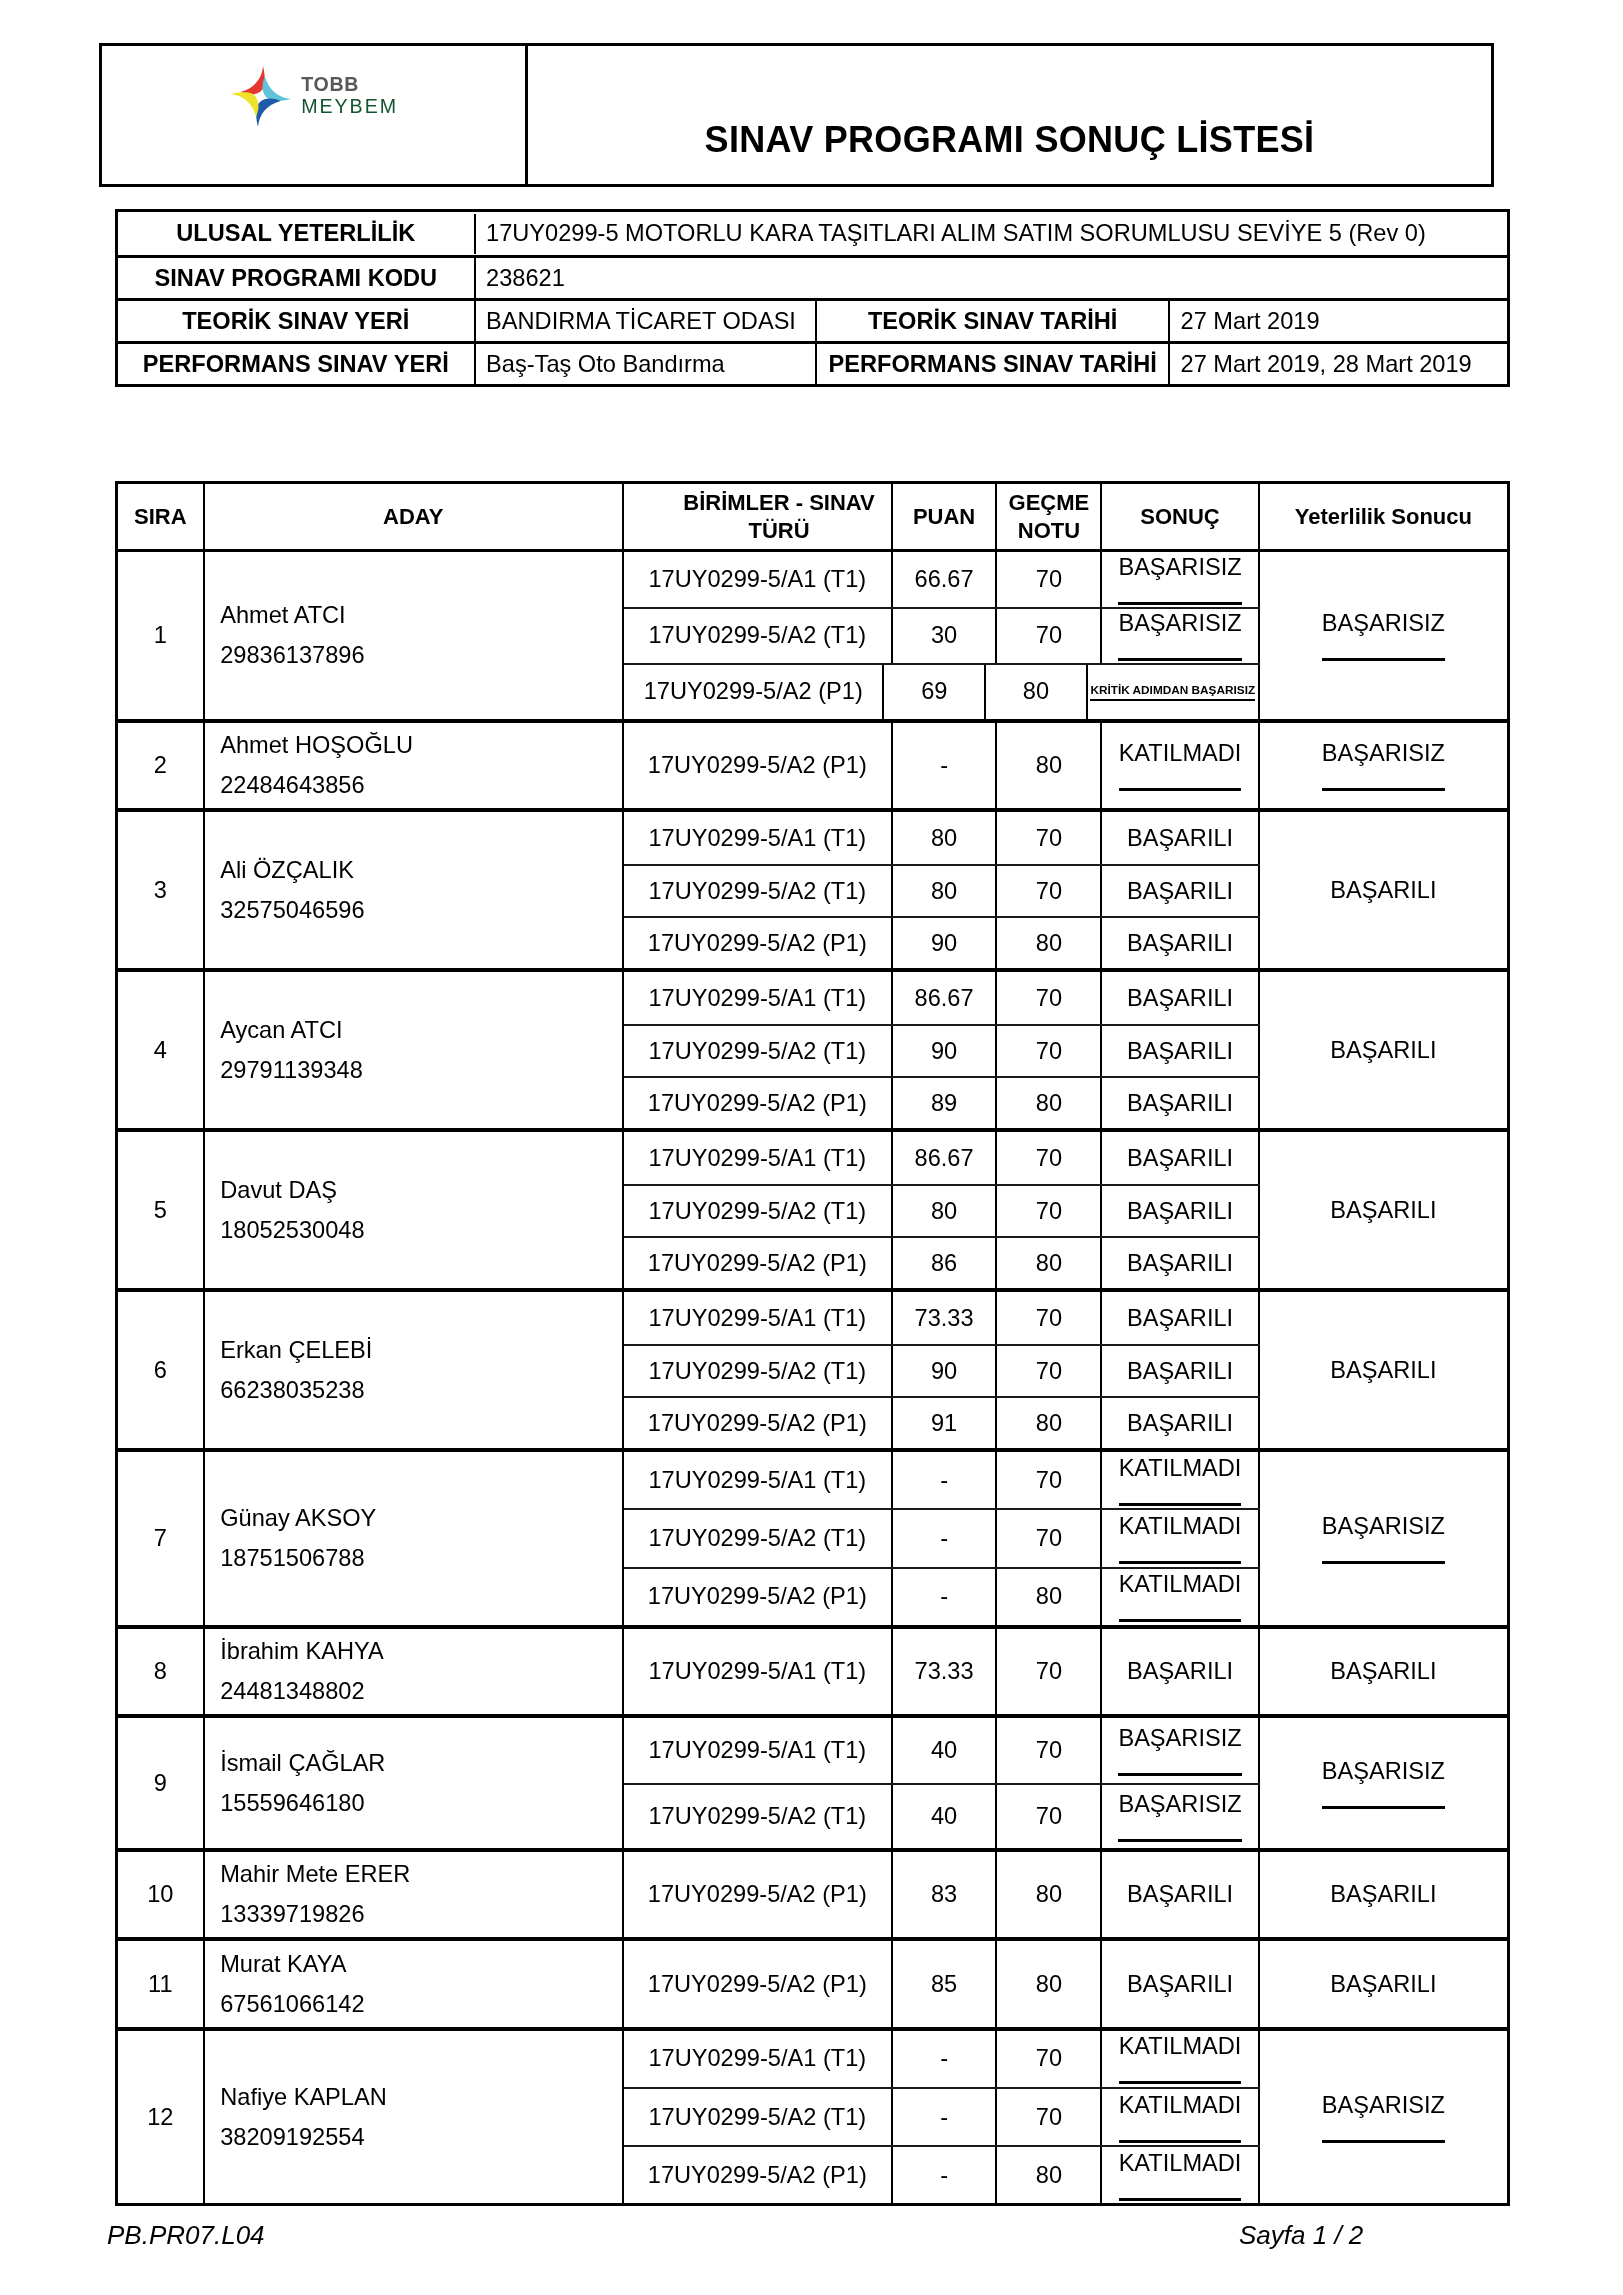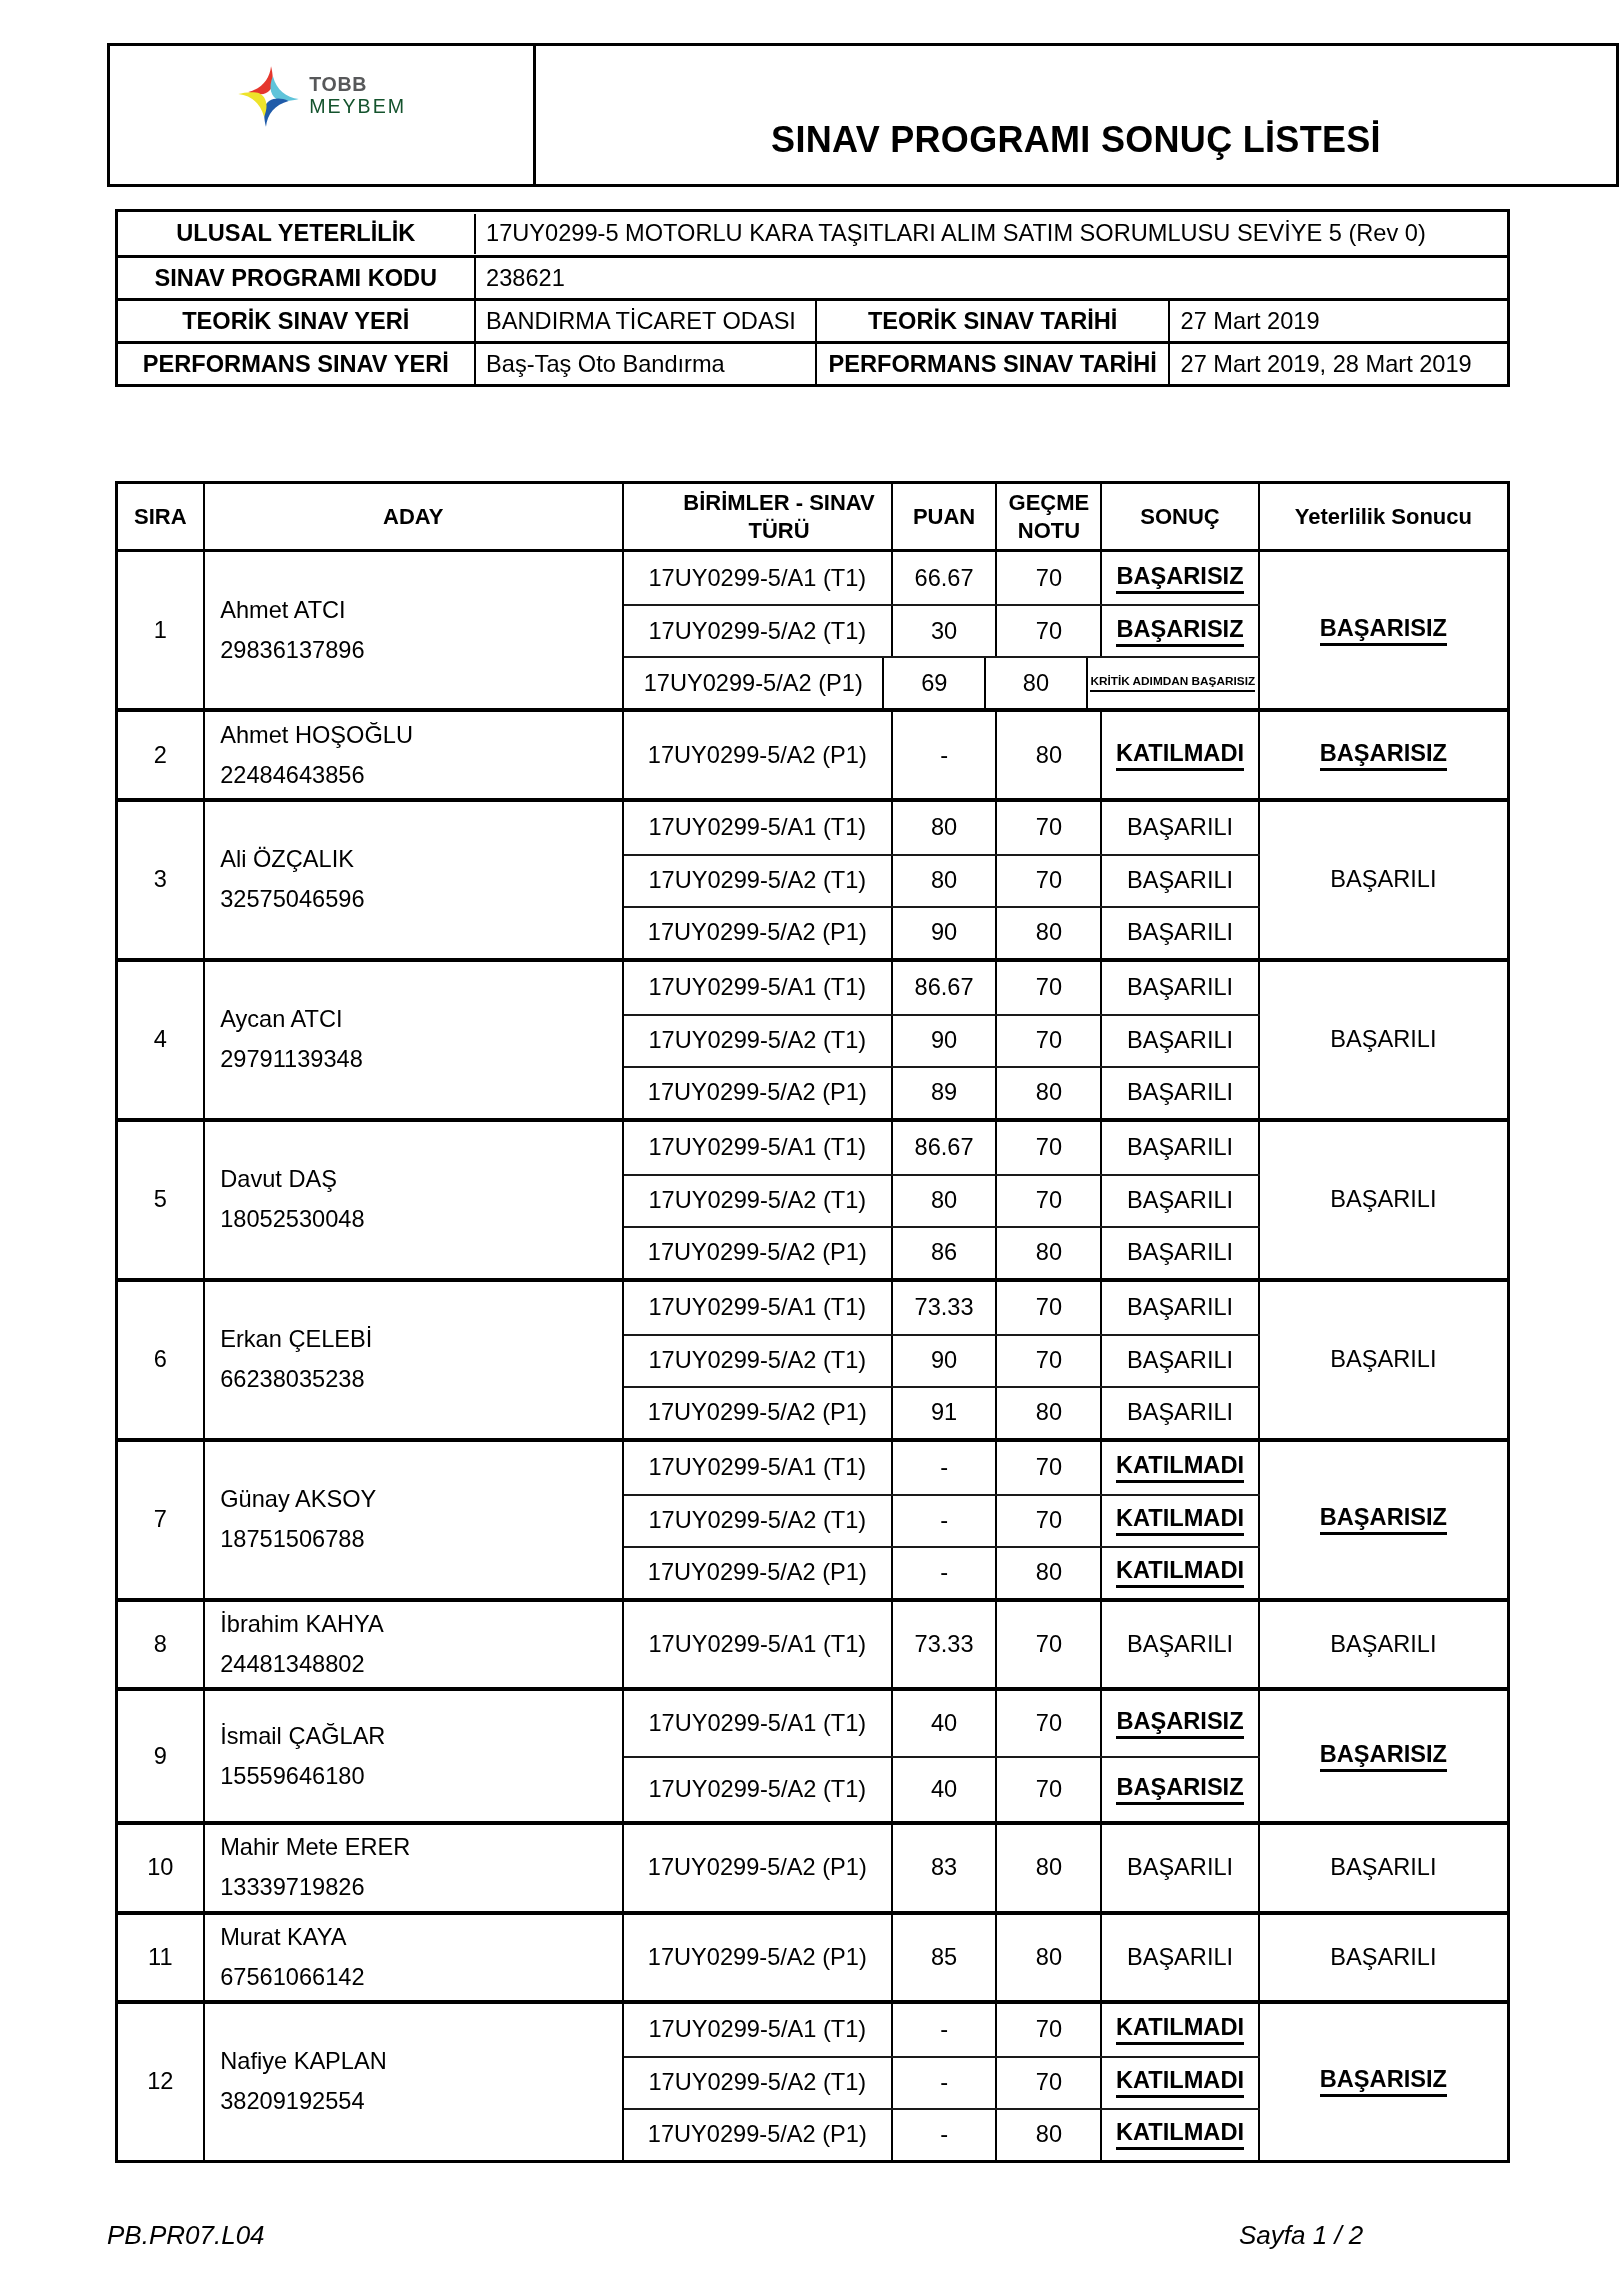--- a/index.html
+++ b/index.html
@@ -5,21 +5,21 @@
   * { margin:0; padding:0; box-sizing:border-box; }
   html,body { background:#e8e8e8; }
   .page {
     position:relative; width:1623px; height:2295px; margin:0 auto;
     background:#ffffff; color:#000;
     font-family:"Liberation Sans","DejaVu Sans",sans-serif;
   }
 
   
   .header-box {
-    position:absolute; left:107px; top:43px; width:1512px; height:144px;
+    position:absolute; left:99px; top:43px; width:1395px; height:144px;
     border:3.3px solid #000; display:flex;
   }
   .logo-cell { width:426px; border-right:3.3px solid #000; display:flex; align-items:center; justify-content:center; }
   .logo-block { display:flex; align-items:center; gap:9.2px; margin-bottom:38px; }
   .logo-mark { width:63px; height:63px; flex:0 0 auto; }
   .logo-text { display:flex; flex-direction:column; line-height:1.12; }
   .logo-line1 { font-size:19.6px; font-weight:bold; letter-spacing:0.7px; }
   .logo-line2 { font-size:19.6px; font-weight:400; letter-spacing:2px; }
   .title-cell { flex:1; display:flex; align-items:center; justify-content:center; padding-top:49px; }
   .doc-title { font-size:36px; font-weight:bold; letter-spacing:0.3px; }
@@ -71,21 +71,21 @@
   .s-birim { width:42.26%; border-right:2.6px solid #000; }
   .s-puan  { width:16.49%; border-right:2.6px solid #000; }
   .s-gecme { width:16.49%; border-right:2.6px solid #000; }
   .s-sonuc { flex:1; border-right:2.6px solid #000; padding:2.6px; }
   .s-birim,.s-puan,.s-gecme,.s-sonuc {
     display:flex; align-items:center; justify-content:center; text-align:center; font-size:23.6px;
   }
   .c-yeterlilik { flex:1; display:flex; align-items:center; justify-content:center; text-align:center; font-size:23.6px; padding:2.6px; }
 
   .res-pass { font-weight:400; }
-  .res-fail { font-weight:bold; border-bottom:3.9px solid #000; padding-bottom:1px; }
+  .res-fail { font-weight:normal; border-bottom:3.9px solid #000; padding-bottom:21px; }
   .res-fail-small { font-weight:bold; font-size:11.8px; border-bottom:2.6px solid #000; padding-bottom:2px; white-space:nowrap; }
 
   
   .footer-left  { position:absolute; left:107px; top:2220px; font-style:italic; font-size:26px; }
   .footer-right { position:absolute; left:1239px; top:2220px; font-style:italic; font-size:26px; }
 </style>
 </head>
 <body>
 
 <div class="page">

